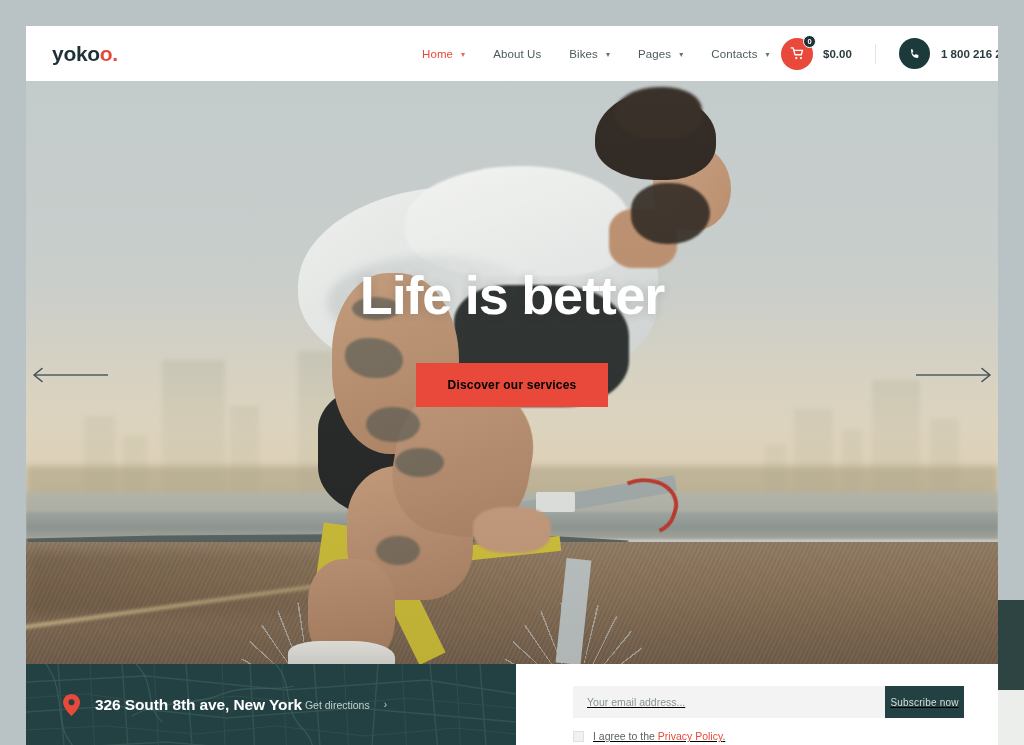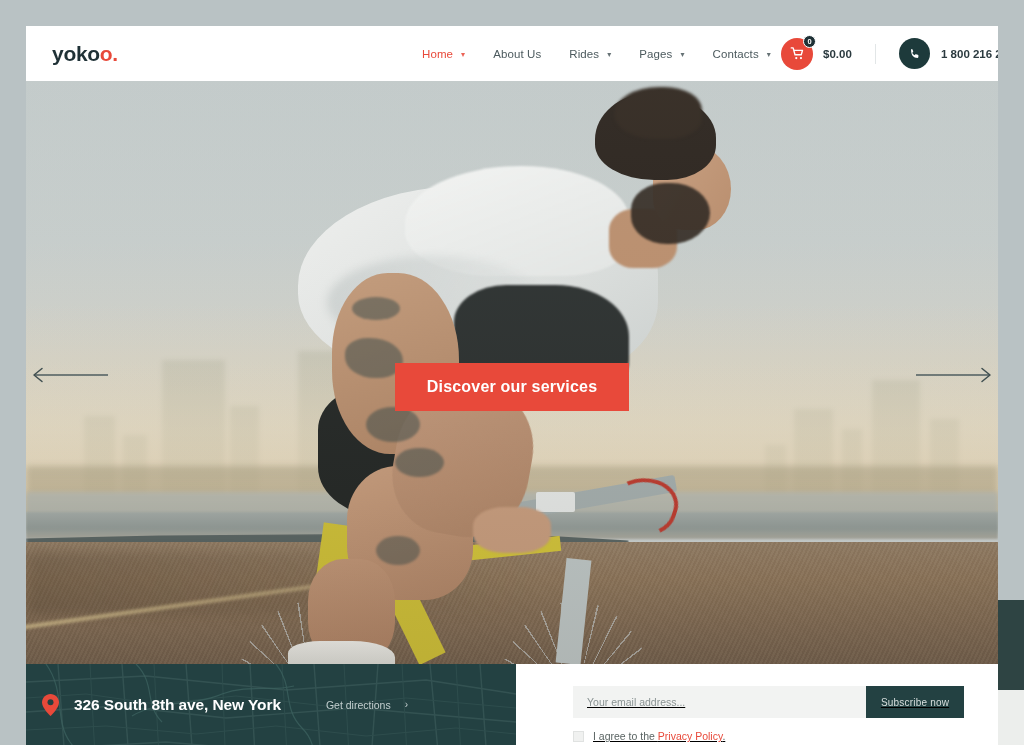--- a/index.html
+++ b/index.html
@@ -321,22 +321,22 @@
     margin-top:186px;
     text-align:center;
     font-size:54px; line-height:1.07;
     font-weight:bold; color:#ffffff;
     letter-spacing:-1.2px;
     text-shadow:0 1px 10px rgba(40,40,40,.18);
     max-width:620px;
   }
   #hero-btn {
     margin-top:38px;
-    background:#e8493a; color:#ffffff;
-    font-size:16px; font-weight:bold; letter-spacing:.2px;
+    background:#e8493a; color:#000000;
+    font-size:12px; font-weight:bold; letter-spacing:.2px;
     padding:15px 32px; border:none; cursor:pointer;
     pointer-events:auto;
   }
 
   
   .hero-arrow {
     position:absolute; top:50.5%; transform:translateY(-50%);
     width:86px; height:24px; z-index:25; cursor:pointer;
   }
   #arrow-prev { left:0px; }
@@ -350,21 +350,21 @@
   }
 
   
   #map-card {
     position:relative; width:490px; height:81px;
     background:#234142; overflow:hidden;
   }
   #map-lines { position:absolute; inset:0; opacity:.42; }
   #map-content {
     position:absolute; inset:0; display:flex; align-items:center;
-    padding:0 16px; z-index:3;
+    padding:0 37px; z-index:3;
   }
   #pin-icon { width:17px; height:22px; margin-right:15px; flex:0 0 auto; }
   #address-text {
     font-size:15.5px; font-weight:bold; color:#ffffff; letter-spacing:-0.1px;
     white-space:nowrap;
   }
   #directions-link {
     margin-left:auto; display:flex; align-items:center; gap:14px;
     font-size:10.5px; color:#c3cfcf; cursor:pointer; white-space:nowrap;
     padding-right:92px;
@@ -380,21 +380,21 @@
   #sub-row { display:flex; height:32px; }
   #email-input {
     flex:1; height:32px; border:none;
     background:#f2f3f2;
     font-family:"Liberation Sans", sans-serif;
     font-size:10.5px; color:#6d7776;
     padding:0 14px;
   }
   #email-input::placeholder { color:#8a9393; }
   #subscribe-btn {
-    width:98px; height:32px; border:none;
+    width:79px; height:32px; border:none;
     background:#234142; color:#d7dedd;
     font-size:10px; letter-spacing:.2px; cursor:pointer;
     font-family:"Liberation Sans", sans-serif;
   }
   #agree-row {
     margin-top:12px; display:flex; align-items:center; gap:9px;
   }
   #agree-box {
     width:11px; height:11px; background:#f0f1f0;
     border:1px solid #e0e2e1; cursor:pointer; flex:0 0 auto;
@@ -431,21 +431,21 @@
 
       <nav id="nav">
         <div class="nav-item active">
           <span>Home</span>
           <span class="chev">▾</span>
         </div>
         <div class="nav-item">
           <span>About Us</span>
         </div>
         <div class="nav-item">
-          <span>Rides</span>
+          <span>Bikes</span>
           <span class="chev">▾</span>
         </div>
         <div class="nav-item">
           <span>Pages</span>
           <span class="chev">▾</span>
         </div>
         <div class="nav-item">
           <span>Contacts</span>
           <span class="chev">▾</span>
         </div>
@@ -545,21 +545,21 @@
         <div class="shape" id="face"></div>
         <div class="shape" id="beard"></div>
         <div class="shape" id="hair"></div>
         <div class="shape" id="hair2"></div>
       </div>
 
       <div id="hero-atmos"></div>
 
       <div id="hero-copy">
         <div id="hero-title">
-          <br>
+          <span>Life is better</span><br>
         </div>
         <button id="hero-btn">Discover our services</button>
       </div>
 
       <div class="hero-arrow" id="arrow-prev">
         <svg viewBox="0 0 86 24">
           <path d="M82 12H8" stroke="#4e5d5f" stroke-width="1.3" fill="none"></path>
           <path d="M16 5.5 8 12l8 6.5" stroke="#3f4e50" stroke-width="1.5" fill="none" stroke-linecap="round" stroke-linejoin="round"></path>
         </svg>
       </div>

